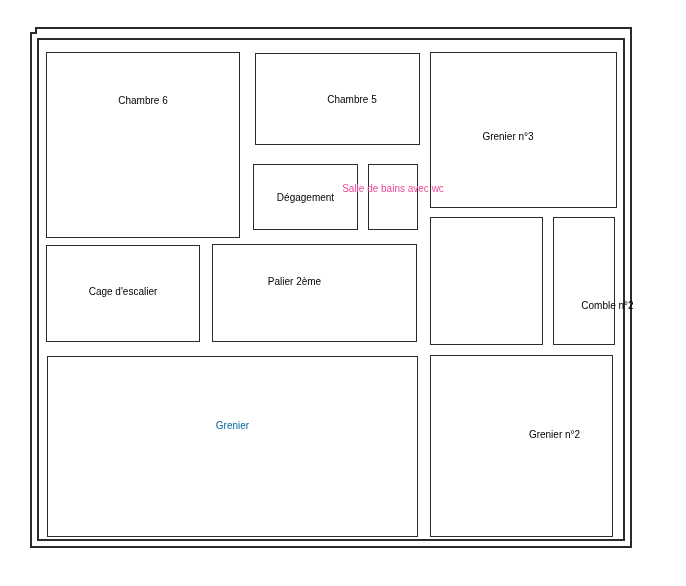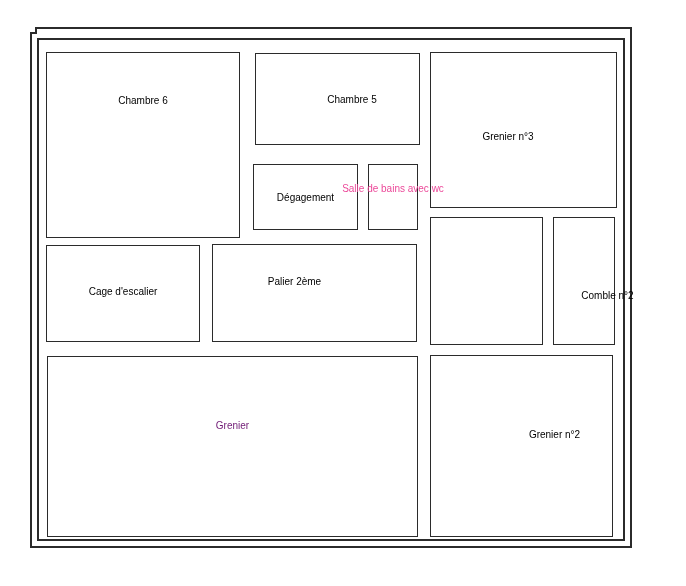--- a/index.html
+++ b/index.html
@@ -73,18 +73,18 @@
       <div class="room" style="left: 430px; top: 355px; width: 183px; height: 182px; border-color: rgb(43, 43, 43);"></div>
     </div>
   <div id="labels-layer">
       <div class="label" style="left: 46px; top: 78px; width: 194px; height: 44px; color: rgb(0, 0, 0);">Chambre 6</div>
       <div class="label" style="left: 255px; top: 77px; width: 194px; height: 44px; color: rgb(0, 0, 0);">Chambre 5</div>
       <div class="label" style="left: 430px; top: 114px; width: 156px; height: 44px; color: rgb(0, 0, 0);">Grenier n°3</div>
       <div class="label" style="left: 233px; top: 175px; width: 145px; height: 44px; color: rgb(0, 0, 0);">Dégagement</div>
       <div class="label" style="left: 283px; top: 166px; width: 220px; height: 44px; color: #ec4899;">Salle de bains avec wc</div>
       <div class="label" style="left: 46px; top: 269px; width: 154px; height: 44px; color: rgb(0, 0, 0);">Cage d'escalier</div>
       <div class="label" style="left: 212px; top: 259px; width: 165px; height: 44px; color: rgb(0, 0, 0);">Palier 2ème</div>
-      <div class="label" style="left: 530px; top: 273px; width: 155px; height: 44px; color: rgb(0, 0, 0); text-align: center;">Comble n°2</div>
-      <div class="label" style="left: 47px; top: 403px; width: 371px; height: 44px; color: #701a75;">Grenier</div>
+      <div class="label" style="left: 530px; top: 283px; width: 155px; height: 44px; color: rgb(0, 0, 0); text-align: center;">Comble n°2</div>
+      <div class="label" style="left: 47px; top: 403px; width: 371px; height: 44px; color: #0369a1;">Grenier</div>
       <div class="label" style="left: 430px; top: 412px; width: 183px; height: 44px; color: rgb(0, 0, 0); margin-left: 33px;">Grenier n°2</div>
     </div>
 
 </div>
 
 </body></html>

